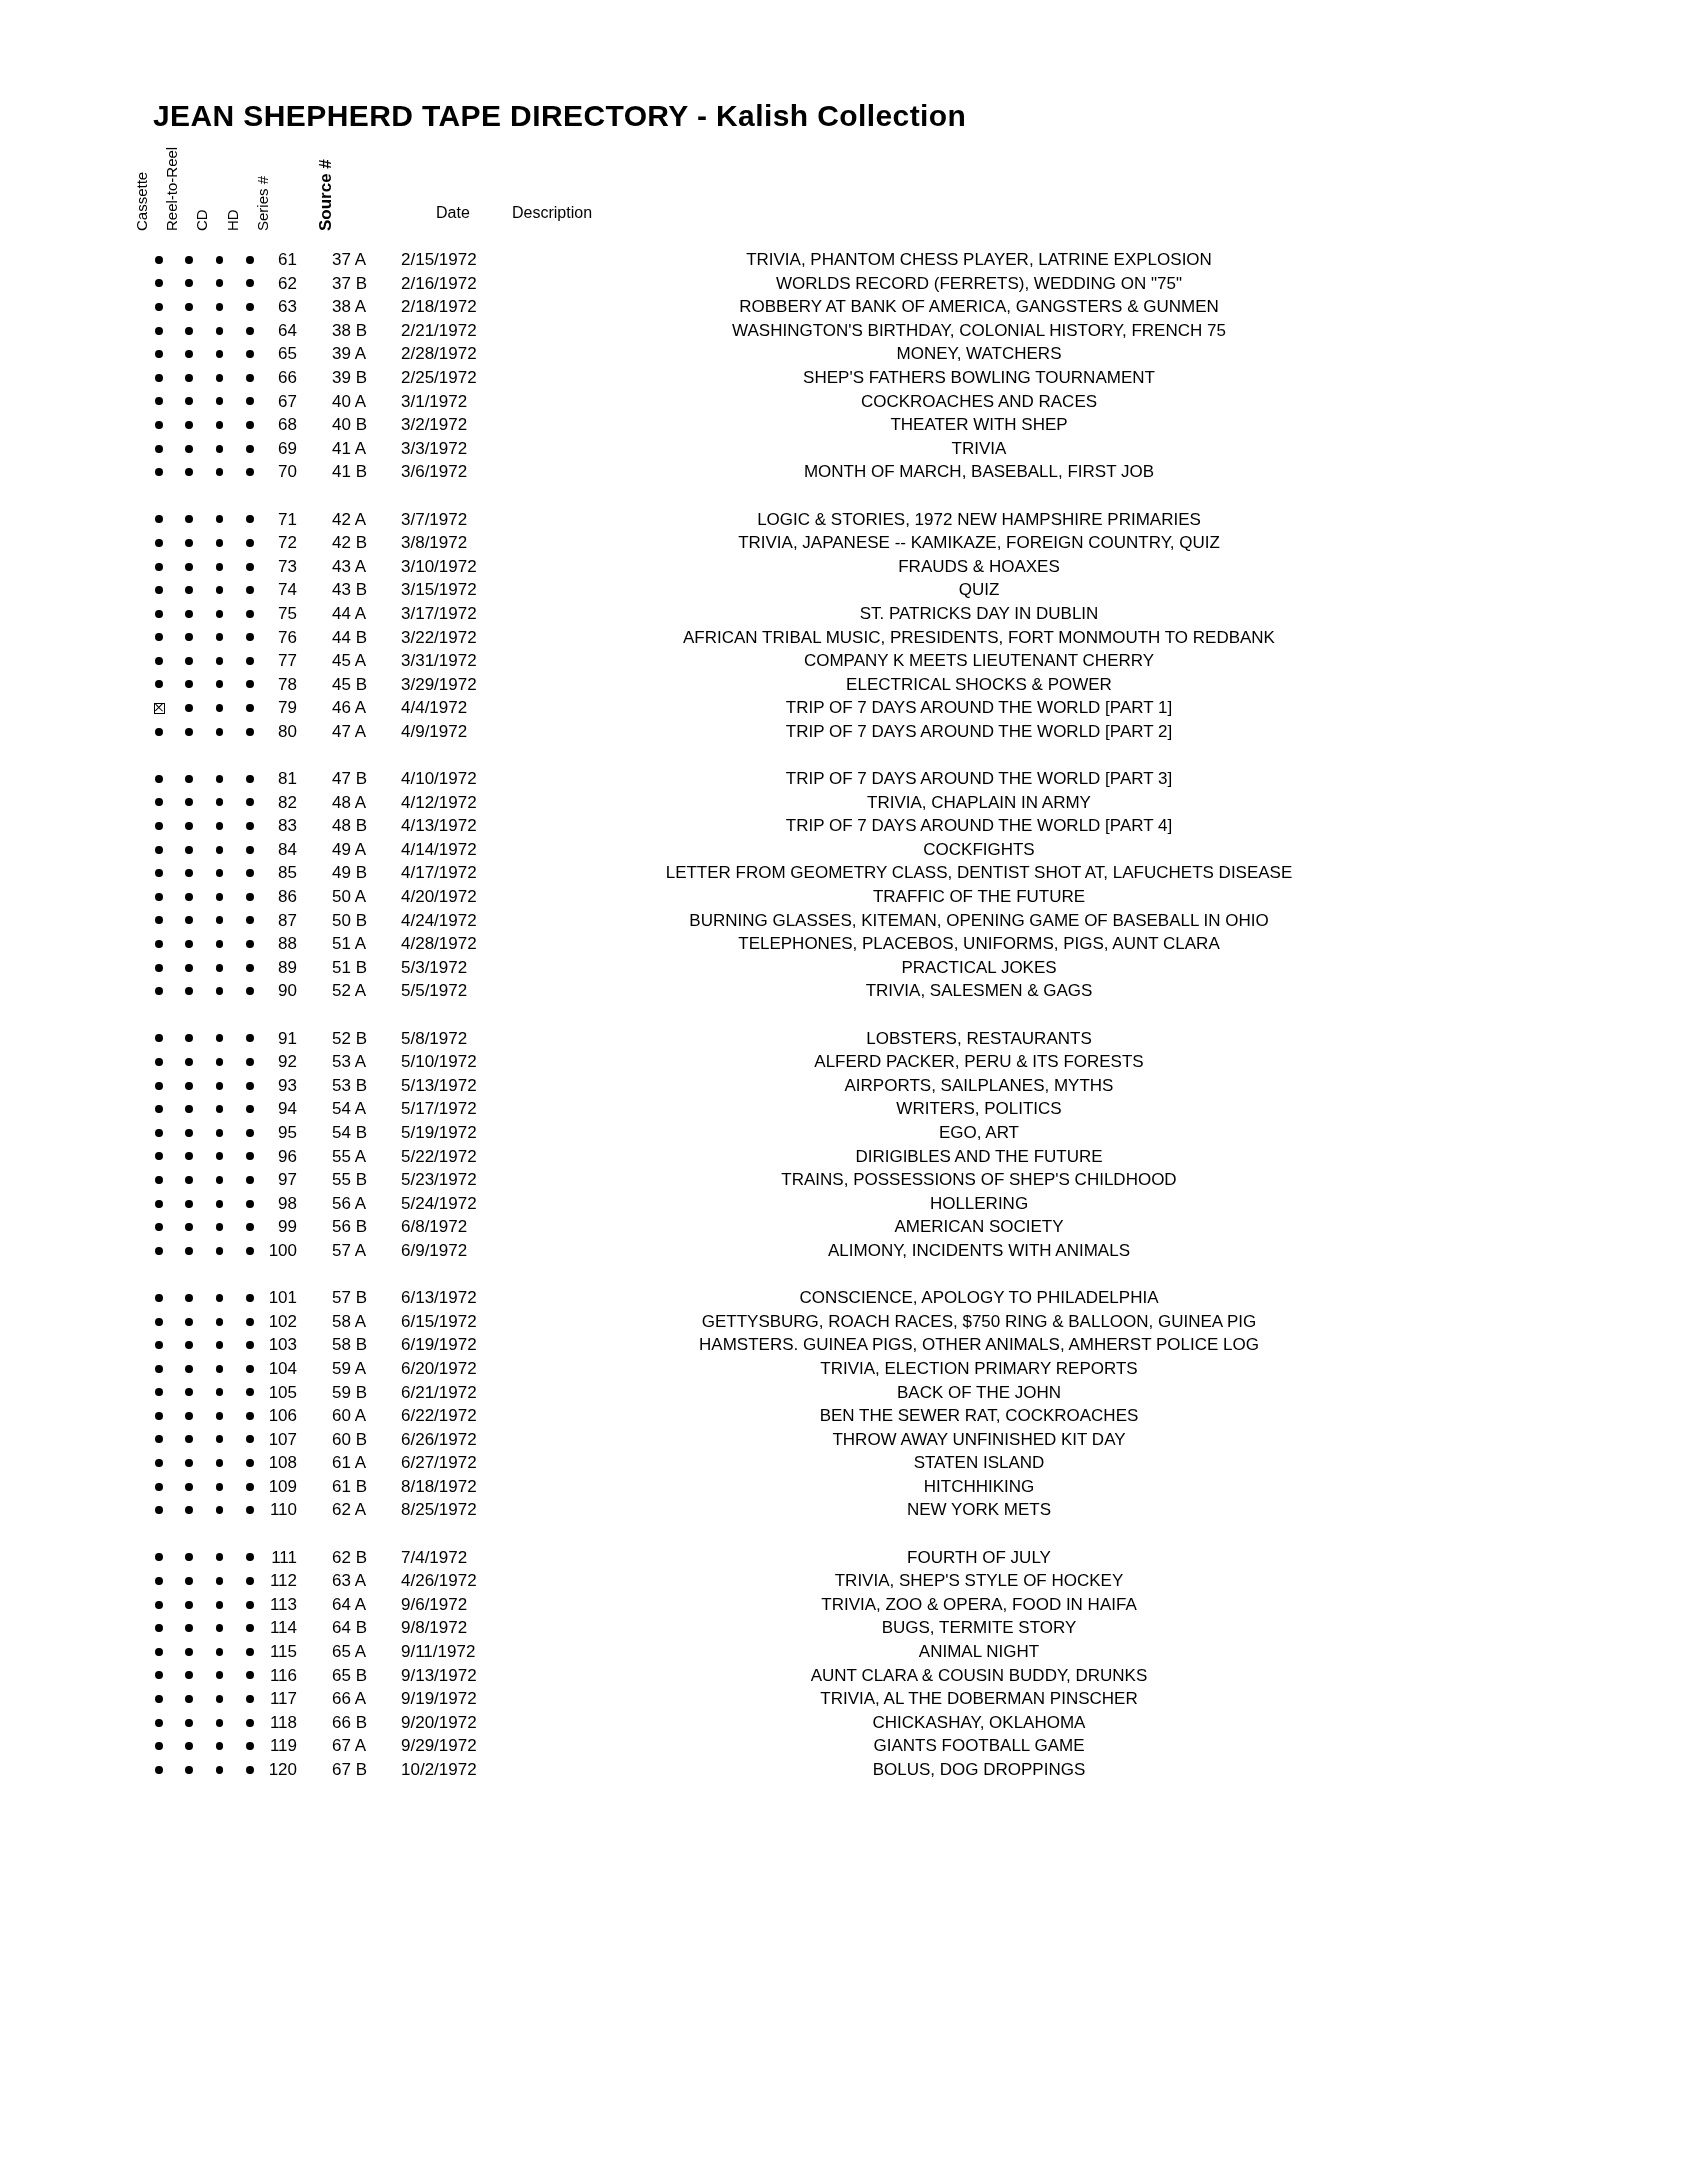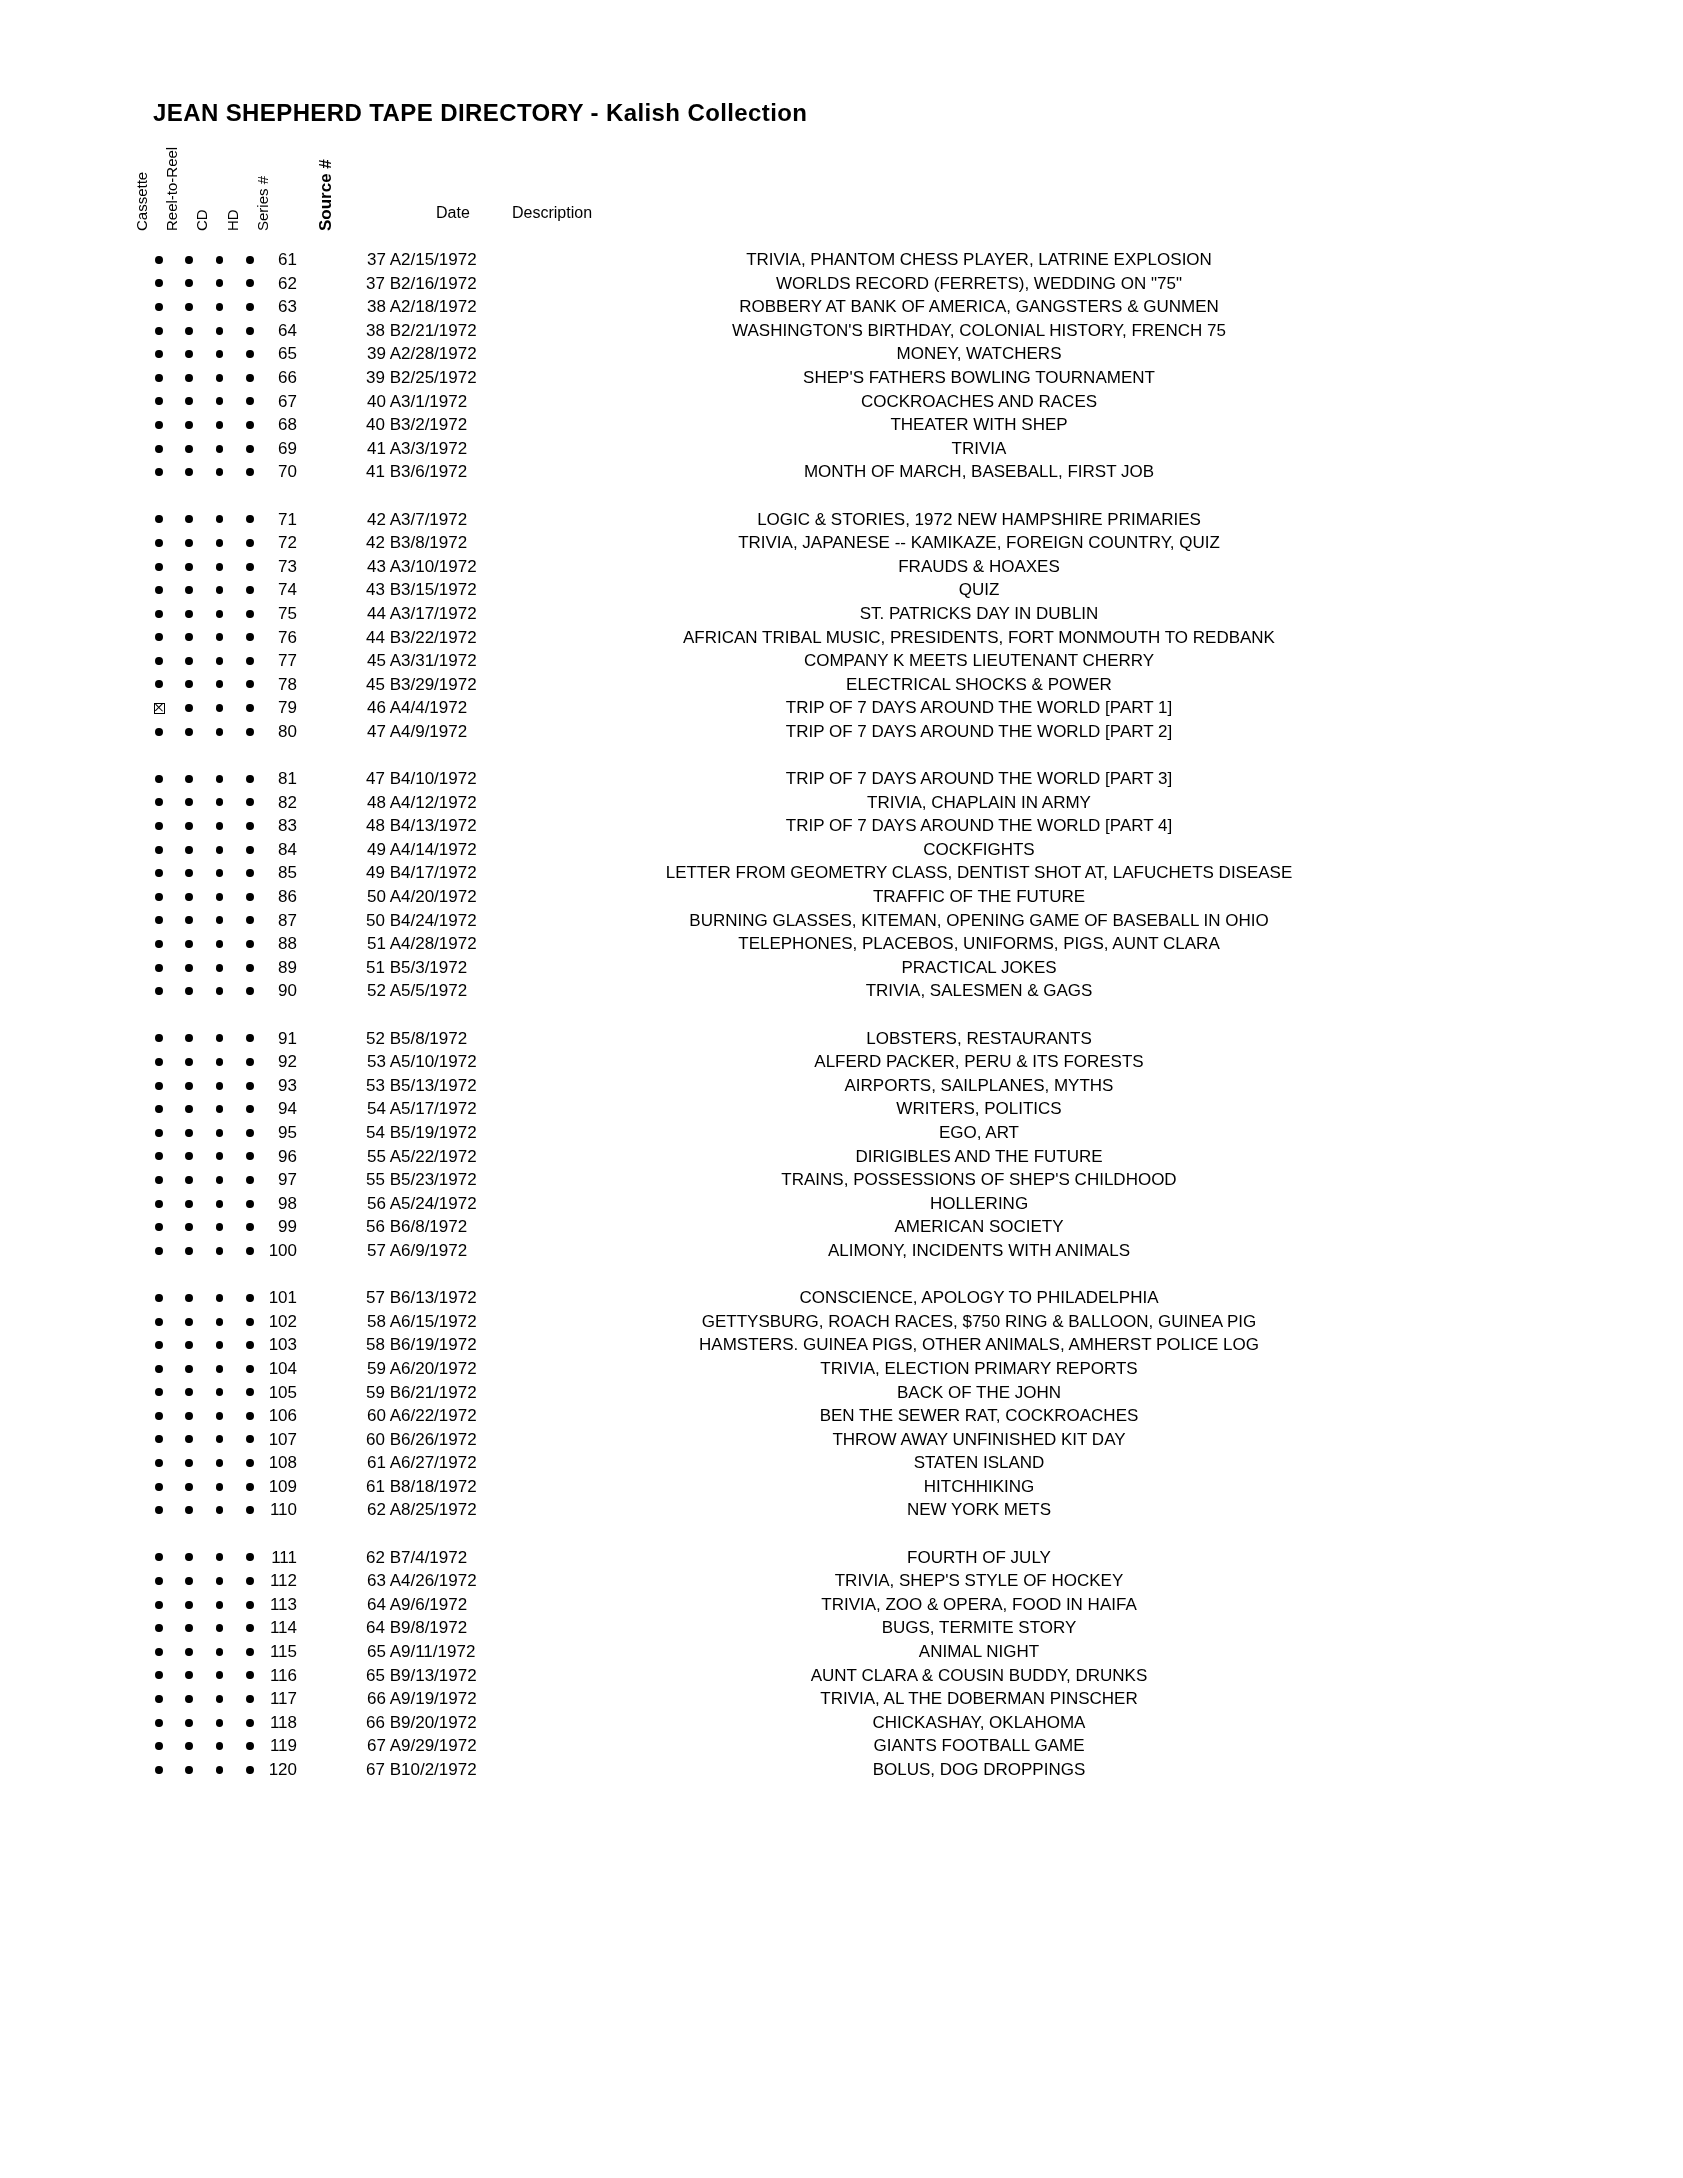--- a/index.html
+++ b/index.html
@@ -3,21 +3,21 @@
 <meta charset="utf-8">
 <style>
   html,body{margin:0;padding:0}
   body{
     width:1683px;height:2178px;background:#ffffff;color:#000;
     font-family:"Liberation Sans",sans-serif;position:relative;overflow:hidden;
   }
   .page{position:absolute;inset:0;background:#fff}
   .title{
     position:absolute;left:153px;top:99px;margin:0;
-    font-size:24px;font-weight:bold;letter-spacing:0.4px;white-space:nowrap;
+    font-size:30px;font-weight:bold;letter-spacing:0.4px;white-space:nowrap;
   }
   
   .vh{
     position:absolute;white-space:nowrap;font-size:15px;line-height:16px;height:16px;
     transform-origin:left bottom;transform:rotate(-90deg);
   }
   .vh.bold{font-weight:bold;font-size:17px;line-height:18px;height:18px}
   #vh-cassette{left:150px;top:215px}
   #vh-reel{left:180px;top:215px}
   #vh-cd{left:210px;top:215px}
@@ -41,21 +41,21 @@
   .boxx{
     width:11px;height:11px;border:1.6px solid #000;box-sizing:border-box;position:relative;
     background:#fff;
   }
   .boxx::before,.boxx::after{
     content:"";position:absolute;left:-0.4px;top:3.2px;width:9.5px;height:1.4px;background:#000;
   }
   .boxx::before{transform:rotate(45deg)}
   .boxx::after{transform:rotate(-45deg)}
   .series{text-align:right}
-  .source{text-align:right}
+  .source{text-align:left}
   .date{text-align:left}
   .desc{text-align:center}
 </style>
 </head>
 <body>
 
 <div class="page">
   <h1 class="title">JEAN SHEPHERD TAPE DIRECTORY - Kalish Collection</h1>
 
   <span class="vh" id="vh-cassette">Cassette</span>

